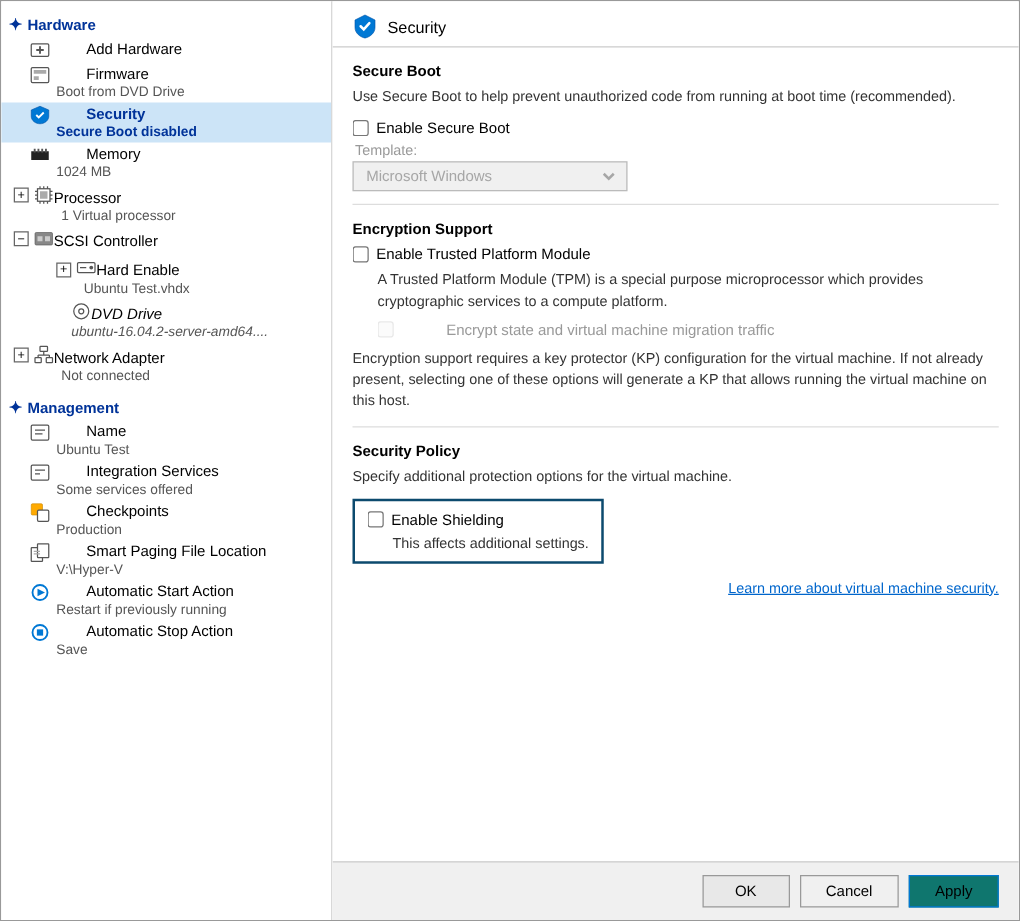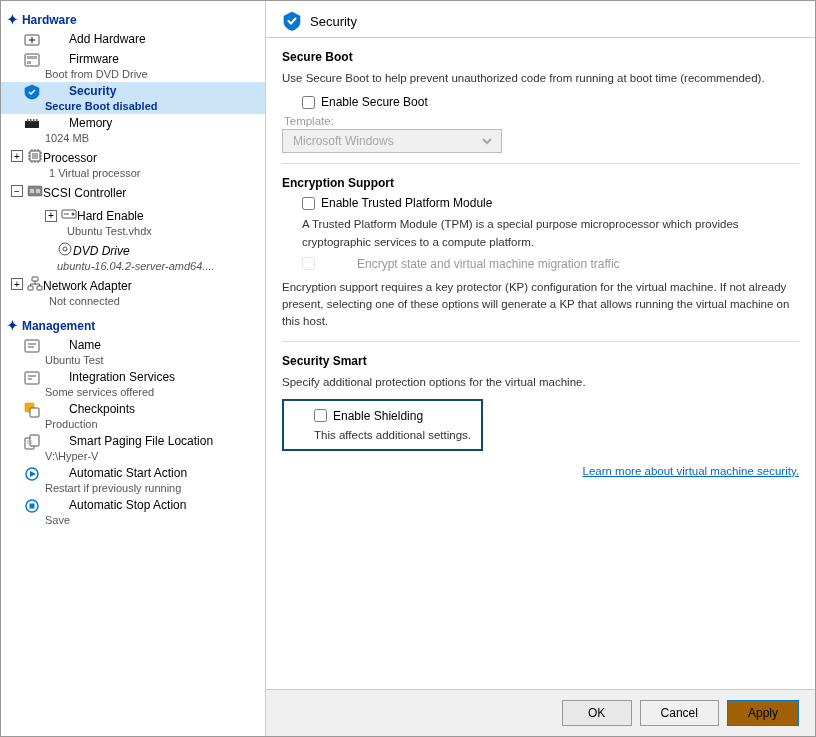--- a/index.html
+++ b/index.html
@@ -178,21 +178,20 @@
     .section-desc {
       font-size: 11.5px;
       color: #333;
       margin-bottom: 8px;
       line-height: 1.5;
     }
     .checkbox-row {
       display: flex;
       align-items: center;
       margin-bottom: 6px;
-      margin-left: 20px;
     }
     .checkbox-row input[type=checkbox] {
       margin-right: 6px;
       width: 13px;
       height: 13px;
     }
     .checkbox-label {
       font-size: 12px;
       color: #000;
     }
@@ -281,21 +280,21 @@
     .btn {
       padding: 5px 20px;
       font-size: 12px;
       border: 1px solid #999;
       background: #f0f0f0;
       cursor: pointer;
       min-width: 70px;
       text-align: center;
     }
     .btn.primary { background: #e8e8e8; }
-    .btn.apply-btn { background: #a16207; border-color: #0078d4; }
+    .btn.apply-btn { background: #0f766e; border-color: #0078d4; }
 
     .checkbox-indent {
       margin-left: 20px;
       gap: 36px;
     }
   </style>
 </head>
 <body>
 
 <div class="main-container">
@@ -582,21 +581,21 @@
       <div class="tpm-desc">A Trusted Platform Module (TPM) is a special purpose microprocessor which provides cryptographic services to a compute platform.</div>
       <div class="checkbox-row disabled checkbox-indent">
         <input type="checkbox" disabled="" id="encryptstate" style="">
         <label class="checkbox-label" for="encryptstate" style="color:#999;">Encrypt state and virtual machine migration traffic</label>
       </div>
       <div class="encryption-desc" style="margin-top:8px;">Encryption support requires a key protector (KP) configuration for the virtual machine. If not already present, selecting one of these options will generate a KP that allows running the virtual machine on this host.</div>
 
       <hr class="divider">
 
       
-      <div class="section-title">Security Smart</div>
+      <div class="section-title">Security Policy</div>
       <div class="section-desc">Specify additional protection options for the virtual machine.</div>
 
       
       <div class="shielding-box">
         <div class="checkbox-row">
           <input type="checkbox" id="shielding" style="">
           <label class="checkbox-label" for="shielding">Enable Shielding</label>
         </div>
         <div class="shielding-desc">This affects additional settings.</div>
       </div>

